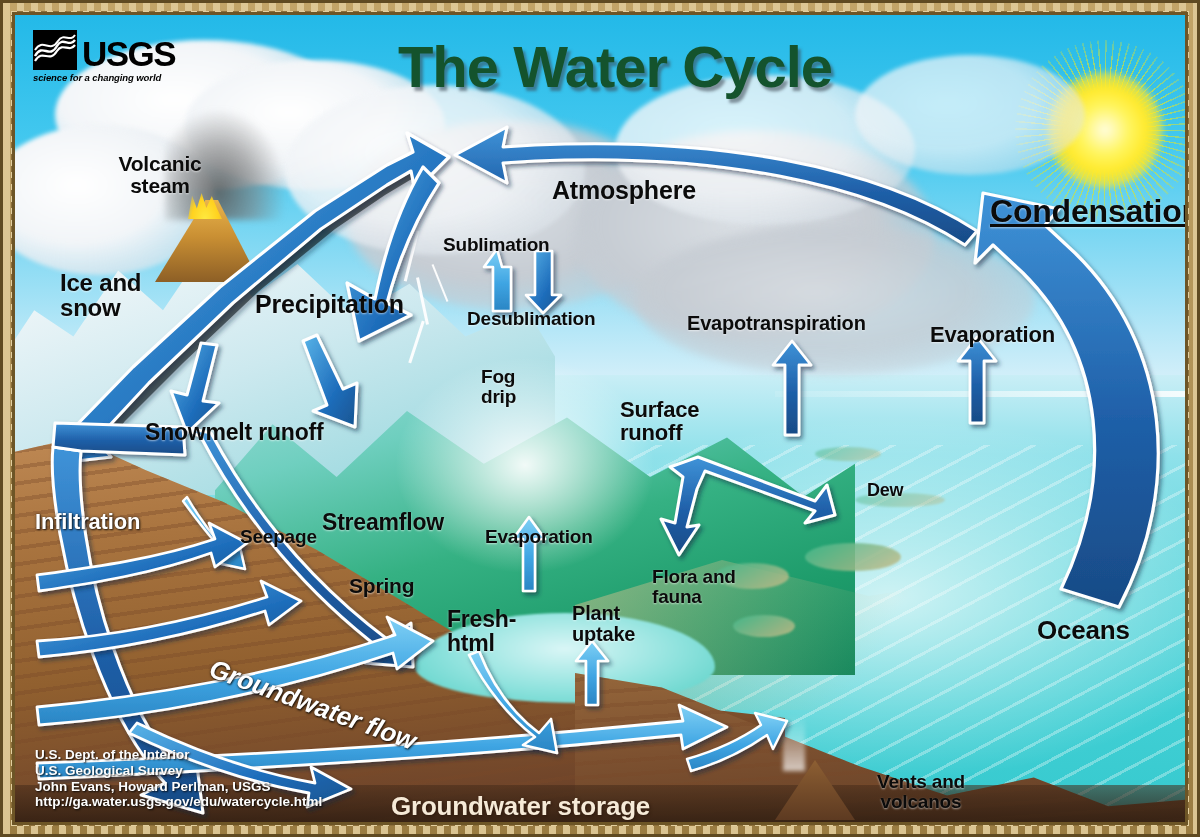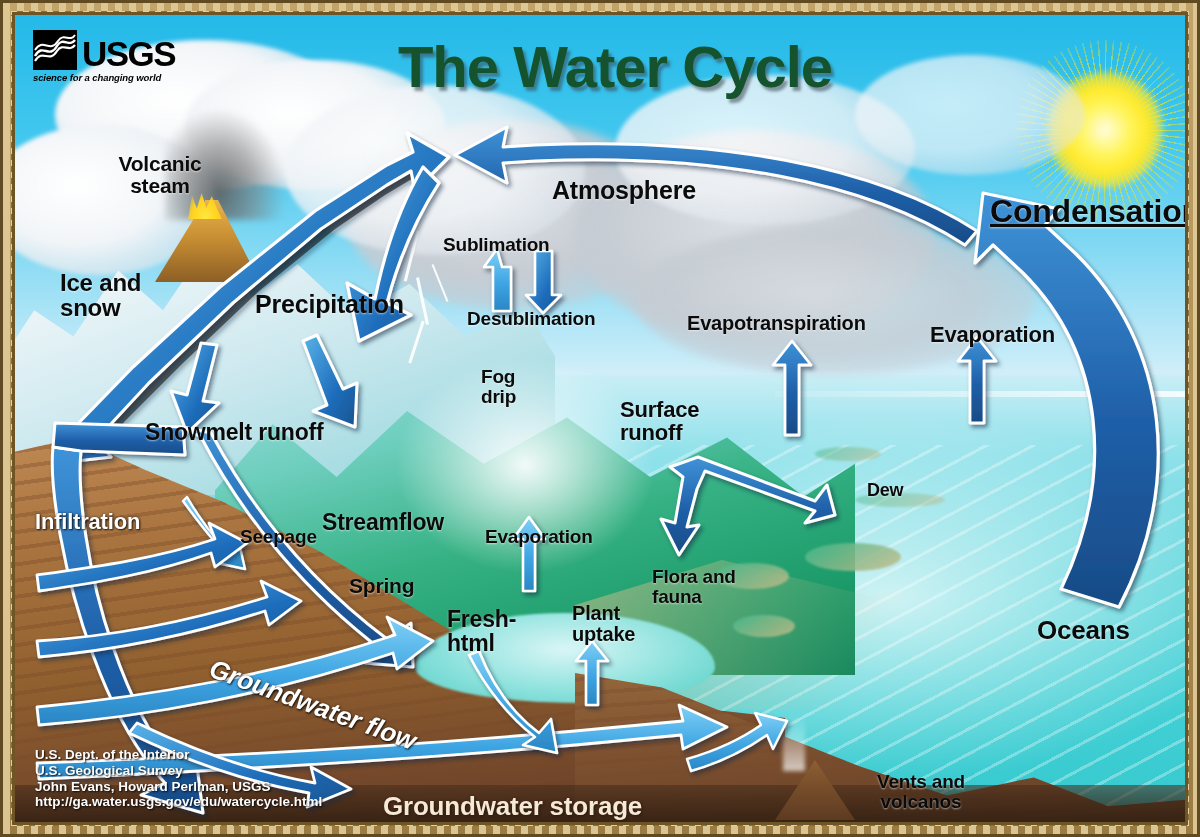--- a/index.html
+++ b/index.html
@@ -115,21 +115,21 @@
   
   .bolt{position:absolute;background:#ffffff;filter:blur(.4px);opacity:.95;}
 
   
   .arrows{position:absolute;left:0;top:0;width:1170px;height:807px;}
 
   
   .lbl{position:absolute;font-weight:bold;color:#0b0b0b;line-height:1.06;white-space:pre-line;
     text-shadow:0 1px 2px rgba(255,255,255,.55);letter-spacing:-.2px;}
   .lbl.w{color:#ffffff;text-shadow:1px 1px 2px rgba(0,0,0,.75),0 0 3px rgba(0,0,0,.5);}
-  .lbl.cream{color:#f6ead7;text-shadow:1px 1px 3px rgba(40,20,8,.85);}
+  .lbl.cream{color:#f6ead7;text-shadow:1px 1px 3px rgba(40,20,8,.85);margin-left:8px;}
   .lbl.c{text-align:center;transform:translateX(-50%);}
 
   #title{position:absolute;left:600px;top:18px;transform:translateX(-50%);
     font-size:58px;font-weight:bold;color:#14532d;letter-spacing:-1px;
     text-shadow:3px 4px 3px rgba(60,70,80,.55);white-space:nowrap;}
 
   #usgs-logo{position:absolute;left:18px;top:15px;width:156px;}
   #usgs-logo .mark{display:flex;align-items:flex-end;gap:5px;}
   #usgs-logo .glyphbox{width:44px;height:40px;background:#000;position:relative;overflow:hidden;flex:0 0 auto;}
   #usgs-logo .wordmark{font-size:35px;font-weight:bold;color:#000;letter-spacing:-1.5px;line-height:.92;}

